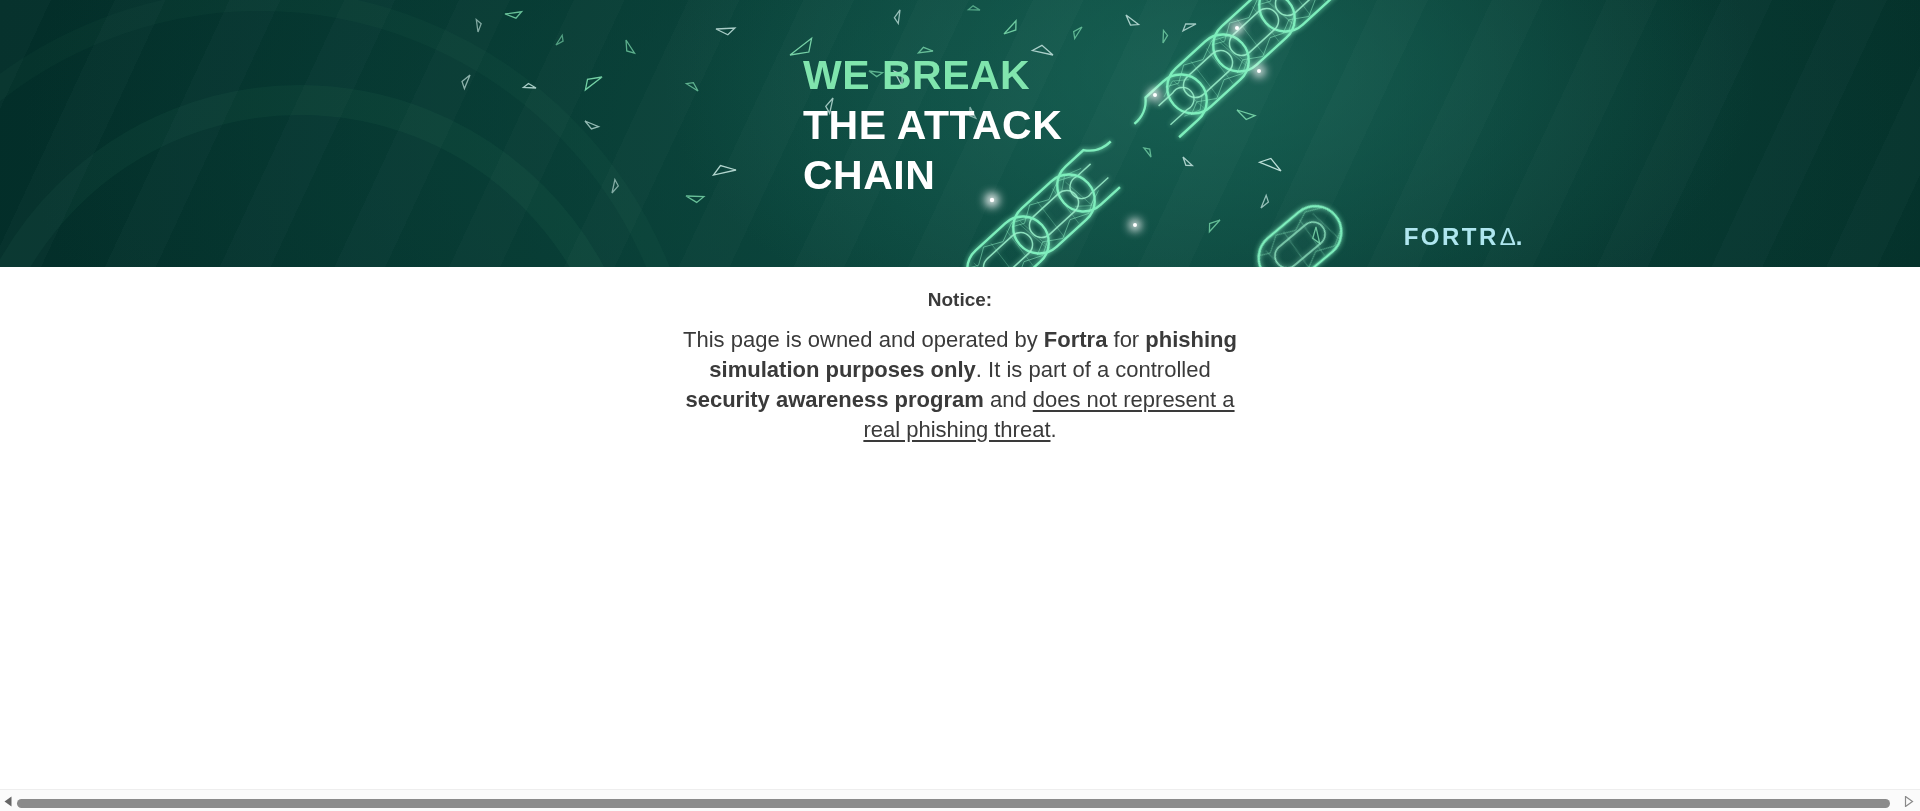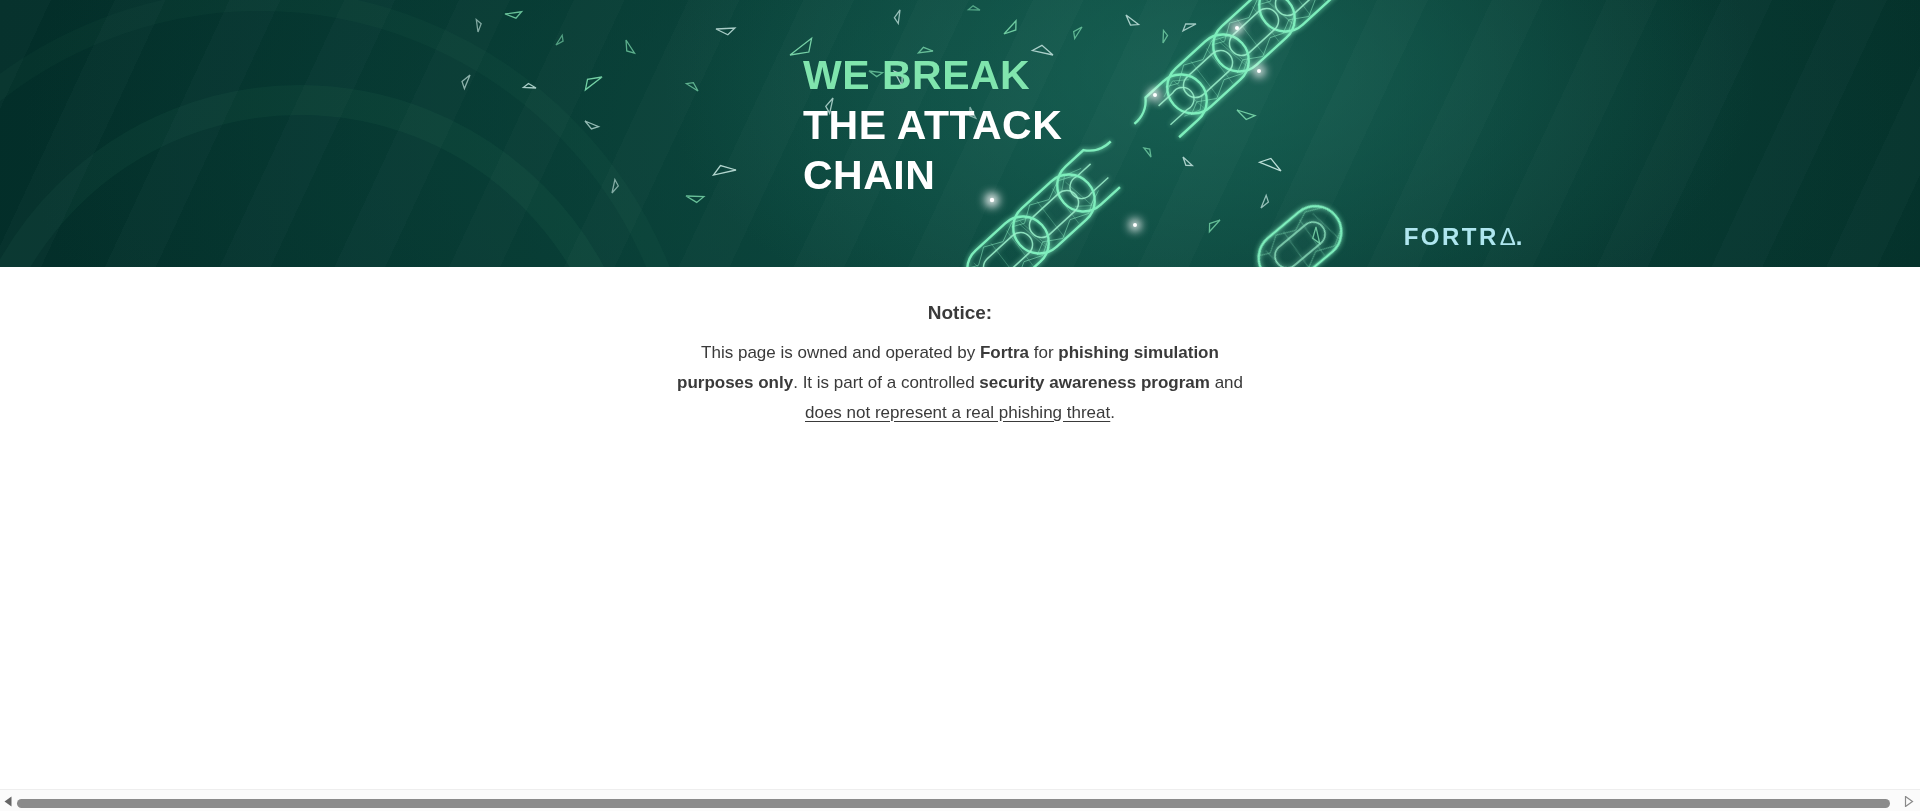--- a/index.html
+++ b/index.html
@@ -46,28 +46,28 @@
     white-space:nowrap;
   }
   .logo .logo-tri{font-weight:normal;letter-spacing:0;margin-left:1px;}
 
   
   .content{
     position:relative;
     width:1920px;
     text-align:center;
     color:var(--text-color,#3a3a3a);
-    padding-top:34px;
+    padding-top:21px;
   }
   .notice-heading{
     margin:0;
     font-size:19px;line-height:24px;font-weight:bold;
   }
   .para{
-    font-size:17px;line-height:30px;
+    font-size:22px;line-height:30px;
     margin:13px auto 0;
   }
   .para.p1{width:572px;}
   .para.p2{width:622px;}
   .para b{font-weight:bold;}
   .para u{text-decoration:underline;text-underline-offset:3px;}
   .email-link{
     color:var(--link-color,#4581a5);
     text-decoration:underline;text-underline-offset:3px;
     cursor:pointer;

